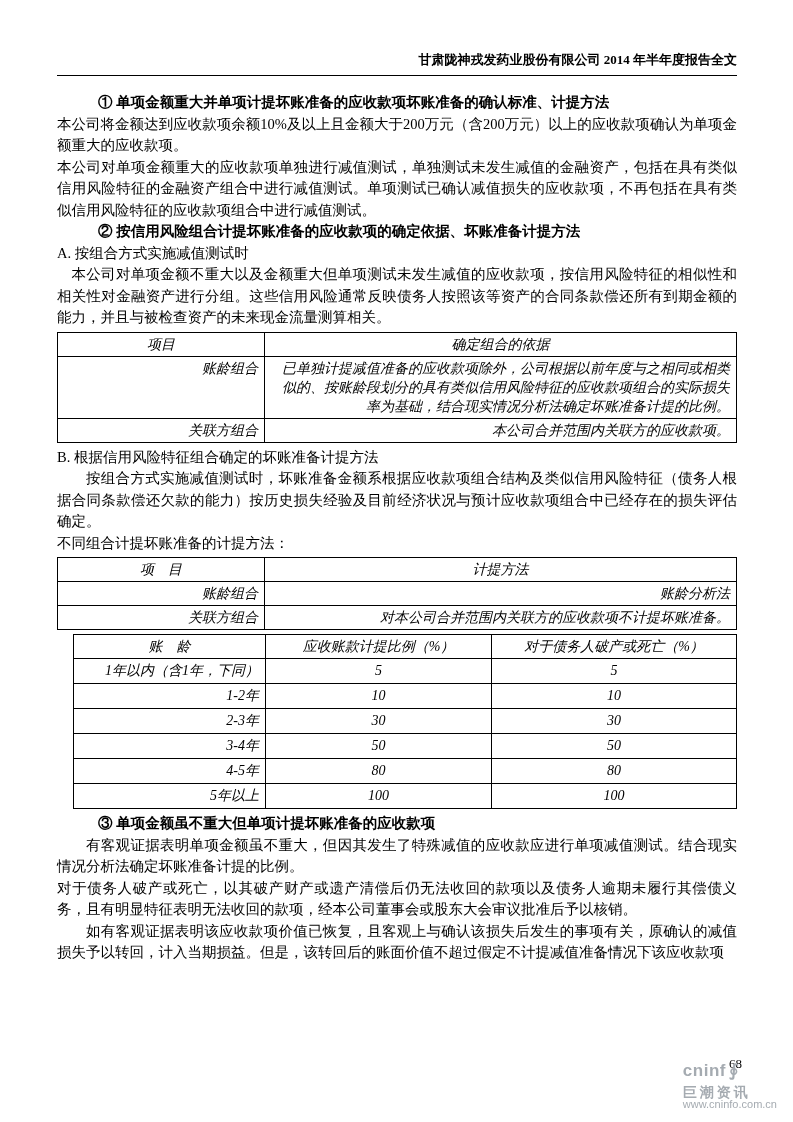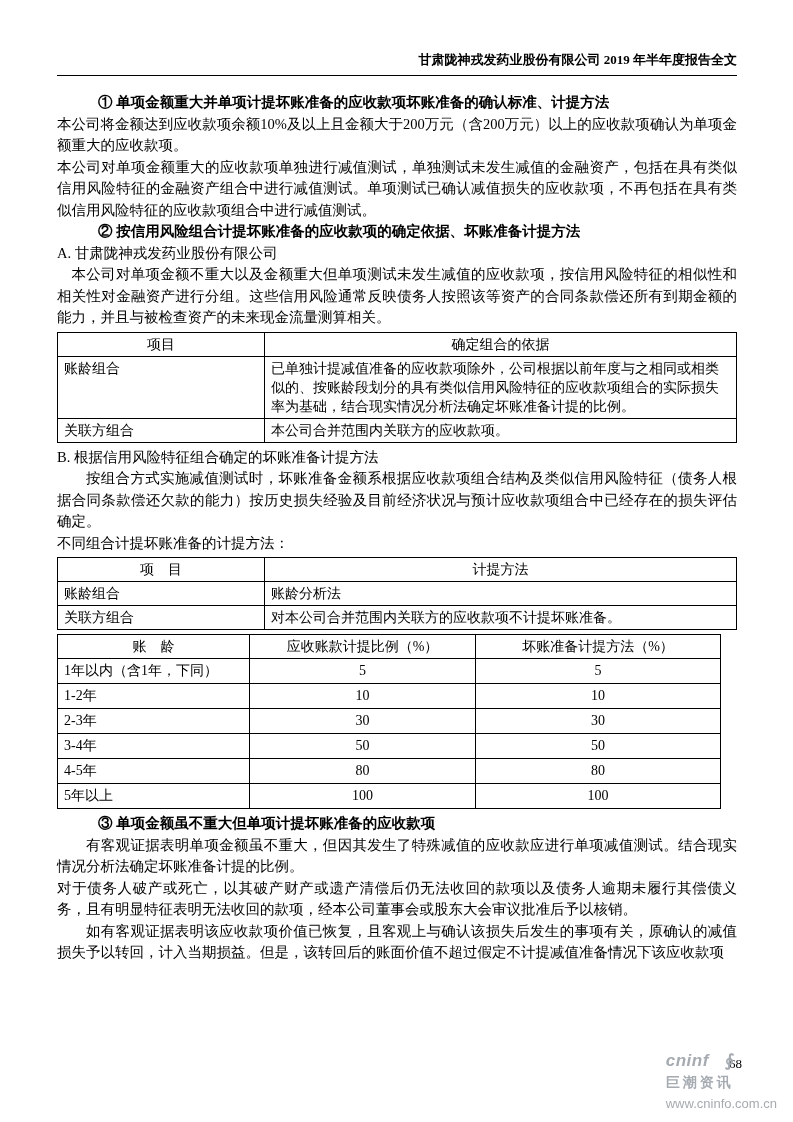--- a/index.html
+++ b/index.html
@@ -24,74 +24,74 @@
   .content {
     padding: 16px 56px 0 57px;
     font-size: 14.5px;
     line-height: 21.5px;
     text-align: justify;
   }
   .para { margin: 0; }
   .bold { font-weight: bold; margin-left: 41px; }
   .ind1 { text-indent: 1em; }
   .ind2 { text-indent: 2em; }
-  table { width: 100%; border-collapse: collapse; table-layout: fixed; margin: 3px 0 4px; }
+  table { width: 100%; border-collapse: collapse; table-layout: fixed; margin: 3px 0 4px; font-style: italic; }
   th, td {
     border: 1px solid #000;
     font-size: 14px;
     font-weight: normal;
     line-height: 19px;
     padding: 2px 6px;
     vertical-align: top;
-    text-align: left;
+    text-align: right;
   }
   th { text-align: center; }
   .t1 .c1, .t2 .c1 { width: 207px; }
-  .t3 { width: 664px; }
+  .t3 { width: 664px; margin-left: 16px; }
   .t3 .c1 { width: 192px; }
   .t3 .c2 { width: 226px; }
   .t3 td { line-height: 20px; }
   .t3 .num { text-align: center; }
   .page-number {
     position: absolute;
     right: 51px;
     bottom: 50px;
     font-size: 13px;
   }
   .logo {
     position: absolute;
     right: 16px;
     bottom: 12px;
     color: #a5abb1;
     font-family: "Liberation Sans", "DejaVu Sans", sans-serif;
     text-align: left;
     line-height: 1;
   }
-  .logo-row { display: flex; align-items: center; gap: 16px; font-style: italic; }
+  .logo-row { display: flex; align-items: center; gap: 3px; }
   .logo-word { font-size: 17px; font-weight: bold; letter-spacing: 0.5px; }
   .logo-mark { font-size: 17px; font-weight: bold; }
   .logo-cn { font-size: 14px; font-weight: bold; letter-spacing: 3px; margin-top: 6px; }
-  .logo-url { font-size: 13px; margin-top: 8px; white-space: nowrap; }
+  .logo-url { font-size: 11px; margin-top: 0; white-space: nowrap; }
 </style>
 </head>
 <body>
 
 <div class="page">
 
   <div class="header">
-    <div class="header-title">甘肃陇神戎发药业股份有限公司 2019 年半年度报告全文</div>
+    <div class="header-title">甘肃陇神戎发药业股份有限公司 2014 年半年度报告全文</div>
   </div>
 
   <div class="content">
 
     <p class="para bold">① 单项金额重大并单项计提坏账准备的应收款项坏账准备的确认标准、计提方法</p>
     <p class="para">本公司将金额达到应收款项余额10%及以上且金额大于200万元（含200万元）以上的应收款项确认为单项金额重大的应收款项。</p>
     <p class="para">本公司对单项金额重大的应收款项单独进行减值测试，单独测试未发生减值的金融资产，包括在具有类似信用风险特征的金融资产组合中进行减值测试。单项测试已确认减值损失的应收款项，不再包括在具有类似信用风险特征的应收款项组合中进行减值测试。</p>
     <p class="para bold">② 按信用风险组合计提坏账准备的应收款项的确定依据、坏账准备计提方法</p>
-    <p class="para">A. 甘肃陇神戎发药业股份有限公司</p>
+    <p class="para">A. 按组合方式实施减值测试时</p>
     <p class="para ind1">本公司对单项金额不重大以及金额重大但单项测试未发生减值的应收款项，按信用风险特征的相似性和相关性对金融资产进行分组。这些信用风险通常反映债务人按照该等资产的合同条款偿还所有到期金额的能力，并且与被检查资产的未来现金流量测算相关。</p>
 
     <table class="t1">
       <colgroup>
           <col class="c1">
           <col>
         </colgroup>
       <thead>
         <tr>
           <th>项目</th>
@@ -141,21 +141,21 @@
     <table class="t3">
       <colgroup>
           <col class="c1">
           <col class="c2">
           <col>
         </colgroup>
       <thead>
         <tr>
           <th>账　龄</th>
           <th>应收账款计提比例（%）</th>
-          <th>坏账准备计提方法（%）</th>
+          <th>对于债务人破产或死亡（%）</th>
         </tr>
       </thead>
       <tbody>
         <tr>
           <td>1年以内（含1年，下同）</td>
           <td class="num">5</td>
           <td class="num">5</td>
         </tr>
         <tr>
           <td>1-2年</td>

